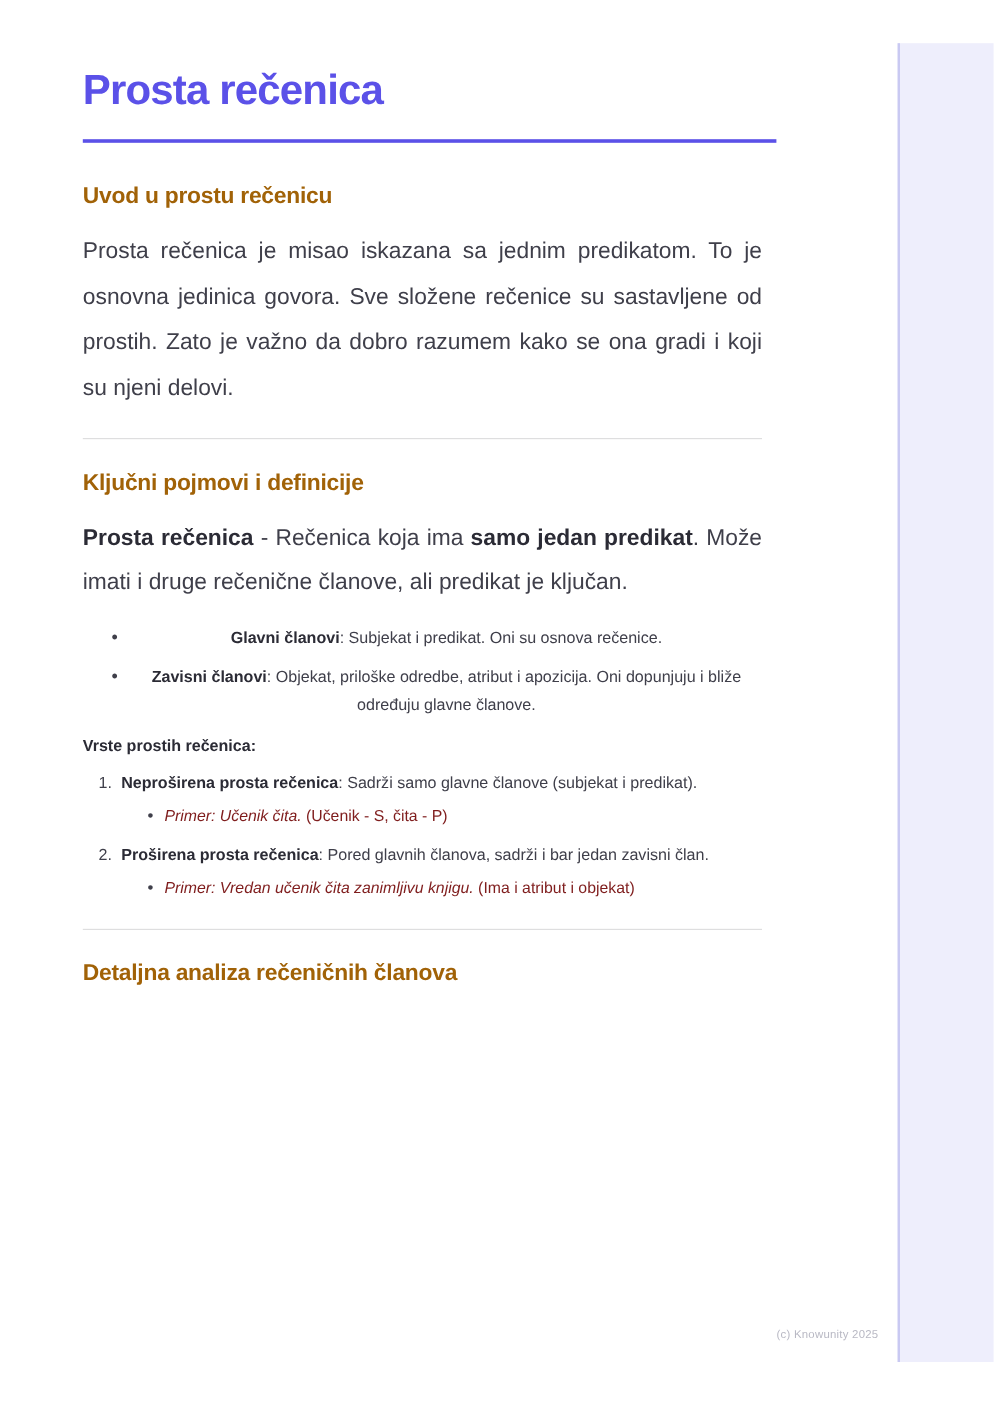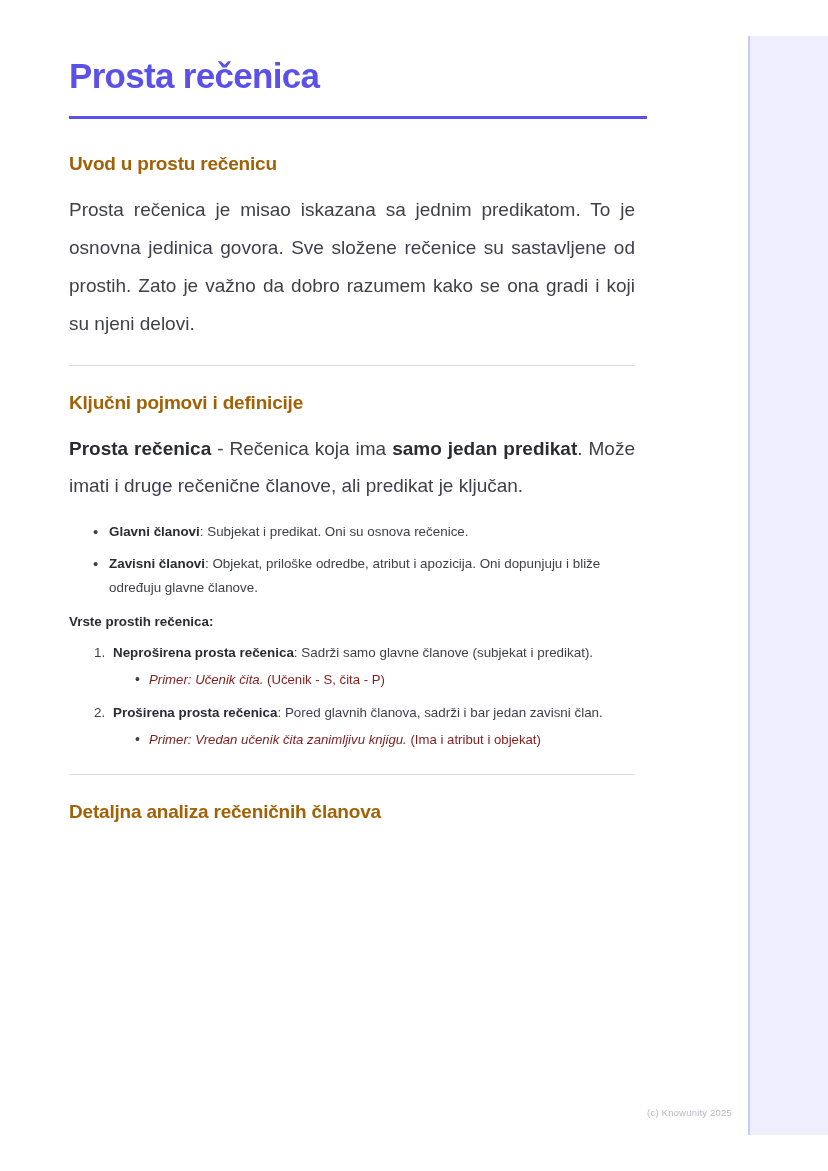--- a/index.html
+++ b/index.html
@@ -80,20 +80,21 @@
     width: 566px;
   }
 
   strong { color: #2b2b35; font-weight: bold; }
 
   
   ul.bullets {
     margin: 4px 0 14px 0;
     padding-left: 24px;
     list-style: none;
+    text-align: center;
   }
   ul.bullets > li {
     font-size: 13.4px;
     line-height: 1.78;
     margin-bottom: 8px;
     position: relative;
     padding-left: 16px;
     color: #3f3f4a;
   }
   ul.bullets > li:before {
@@ -106,21 +107,21 @@
   }
 
   p.lead-label {
     font-size: 13.4px;
     font-weight: bold;
     color: #2b2b35;
     margin: 2px 0 12px 0;
   }
 
   ol.numbered {
-    margin: 12px;
+    margin: 0;
     padding-left: 28px;
     font-size: 13.4px;
     line-height: 1.78;
   }
   ol.numbered > li {
     margin-bottom: 10px;
     color: #3f3f4a;
     padding-left: 4px;
   }
   ol.numbered > li::marker { color: #3f3f4a; }

